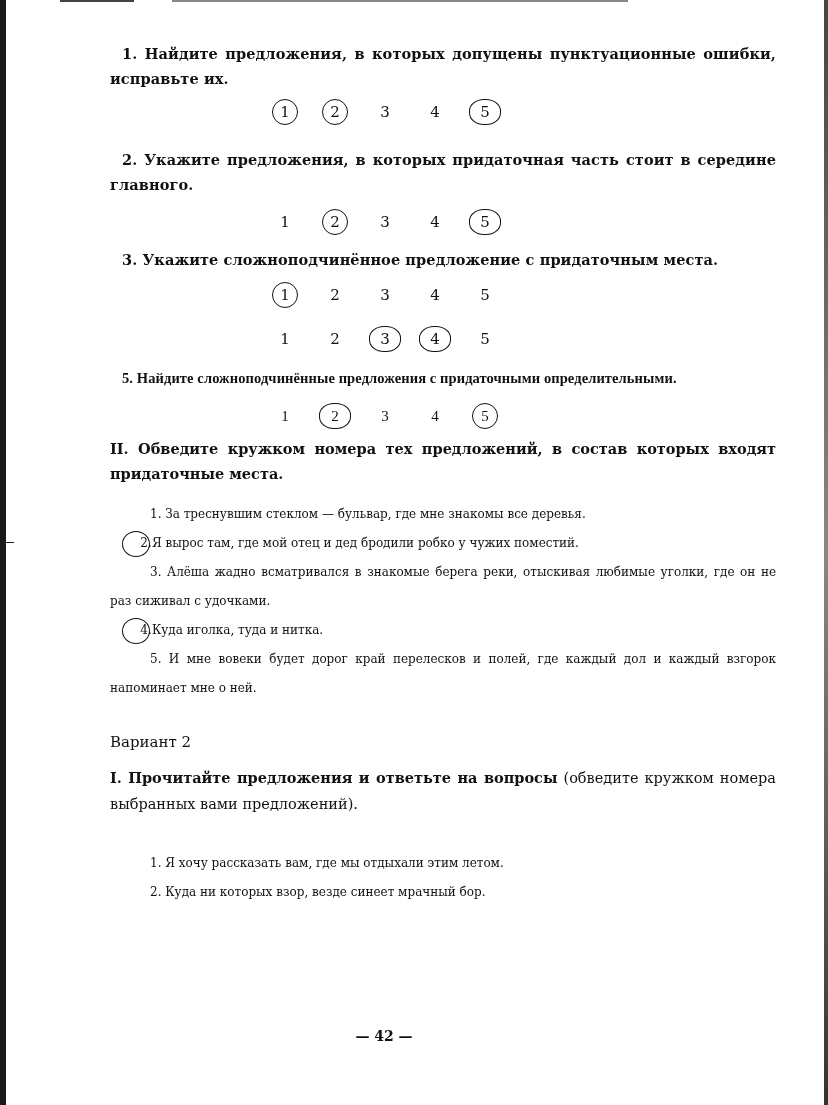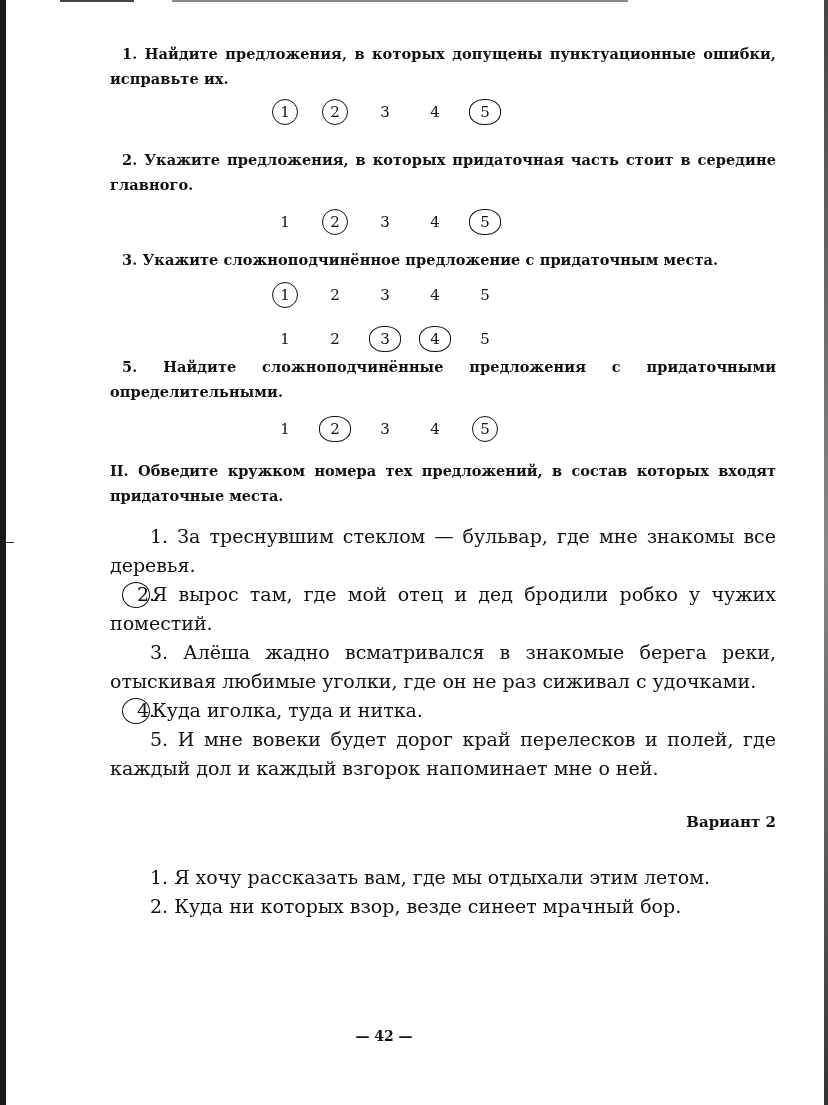--- a/index.html
+++ b/index.html
@@ -14,24 +14,24 @@
   .top-rule2 { position:absolute; top:0; left:172px; width:456px; height:2px; background:#888; }
 
   .page { position:absolute; left:110px; top:39px; width:666px; }
   .task { font-weight:bold; font-size:14.5px; line-height:25px; text-align:justify; text-indent:12px; letter-spacing:0.1px; }
   .answers { display:flex; justify-content:flex-start; margin-left:150px; gap:0; height:30px; align-items:center; }
   .ans { width:50px; display:flex; justify-content:center; align-items:center; font-size:15px; }
   .ans span { display:inline-flex; justify-content:center; align-items:center; width:24px; height:24px; border:1.5px solid transparent; border-radius:50%; }
   .ans.circled span { border-color:#111; }
   .ans.oval span { width:30px; border-radius:15px / 12px; }
   .heading { font-weight:bold; font-size:14.5px; line-height:25px; text-align:justify; }
-  .sentence { font-size:19px; line-height:29px; text-align:justify; text-indent:20px; }
+  .sentence { font-size:12px; line-height:29px; text-align:justify; text-indent:20px; }
   .sentence .num { display:inline-flex; align-items:center; justify-content:center; }
   .sentence .num.circled { border:1.5px solid #111; border-radius:50%; width:26px; height:24px; margin-left:-8px; margin-right:2px; }
-  .variant { text-align:right; font-weight:bold; font-size:15px; margin:30px 0 14px; }
+  .variant { text-align:left; font-weight:normal; font-size:15px; margin:30px 0 14px; }
   .footer { position:absolute; top:1028px; left:0; width:768px; text-align:center; font-size:14px; font-weight:bold; }
   .normal { font-weight:normal; }
 </style>
 </head>
 <body>
 
 <div class="scan-left"></div>
 <div class="scan-tick"></div>
 <div class="scan-right"></div>
 <div class="top-rule"></div>
@@ -115,54 +115,55 @@
         </div>
       <div class="ans circled oval">
           <span>4</span>
         </div>
       <div class="ans">
           <span>5</span>
         </div>
     </div>
   </div>
 
-  <div style="">
+  <div style="margin-top:12px;font-family:Liberation Serif, serif;">
     <div class="task">5. Найдите сложноподчинённые предложения с придаточными определительными.</div>
     <div class="answers" style="margin-top:10px;">
       <div class="ans">
           <span>1</span>
         </div>
       <div class="ans circled oval">
           <span>2</span>
         </div>
       <div class="ans">
           <span>3</span>
         </div>
       <div class="ans">
           <span>4</span>
         </div>
       <div class="ans circled">
           <span>5</span>
         </div>
     </div>
   </div>
 
-  <div style="margin-top:14px;">
+  <div style="margin-top:5px;">
     <div class="heading">II. Обведите кружком номера тех предложений, в состав которых входят придаточные места.</div>
     <div style="margin-top:14px;">
       <div class="sentence"><span class="num">1.</span> <span>За треснувшим стеклом — бульвар, где мне знакомы все деревья.</span></div>
       <div class="sentence"><span class="num circled">2.</span><span>Я вырос там, где мой отец и дед бродили робко у чужих поместий.</span></div>
       <div class="sentence"><span class="num">3.</span> <span>Алёша жадно всматривался в знакомые берега реки, отыскивая любимые уголки, где он не раз сиживал с удочками.</span></div>
       <div class="sentence"><span class="num circled">4.</span><span>Куда иголка, туда и нитка.</span></div>
       <div class="sentence"><span class="num">5.</span> <span>И мне вовеки будет дорог край перелесков и полей, где каждый дол и каждый взгорок напоминает мне о ней.</span></div>
     </div>
   </div>
 
   <div>
     <div class="variant">Вариант 2</div>
+    <div class="heading"><span>I. Прочитайте предложения и ответьте на вопросы</span><span class="normal"> (обведите кружком номера  выбранных вами предложений).</span></div>
     <div style="margin-top:32px;">
       <div class="sentence"><span class="num">1.</span> <span>Я хочу рассказать вам, где мы отдыхали этим летом.</span></div>
       <div class="sentence"><span class="num">2.</span> <span>Куда ни которых взор, везде синеет мрачный бор.</span></div>
     </div>
   </div>
 </div>
 
 <div class="footer">— 42 —</div>
 
 </body></html>

